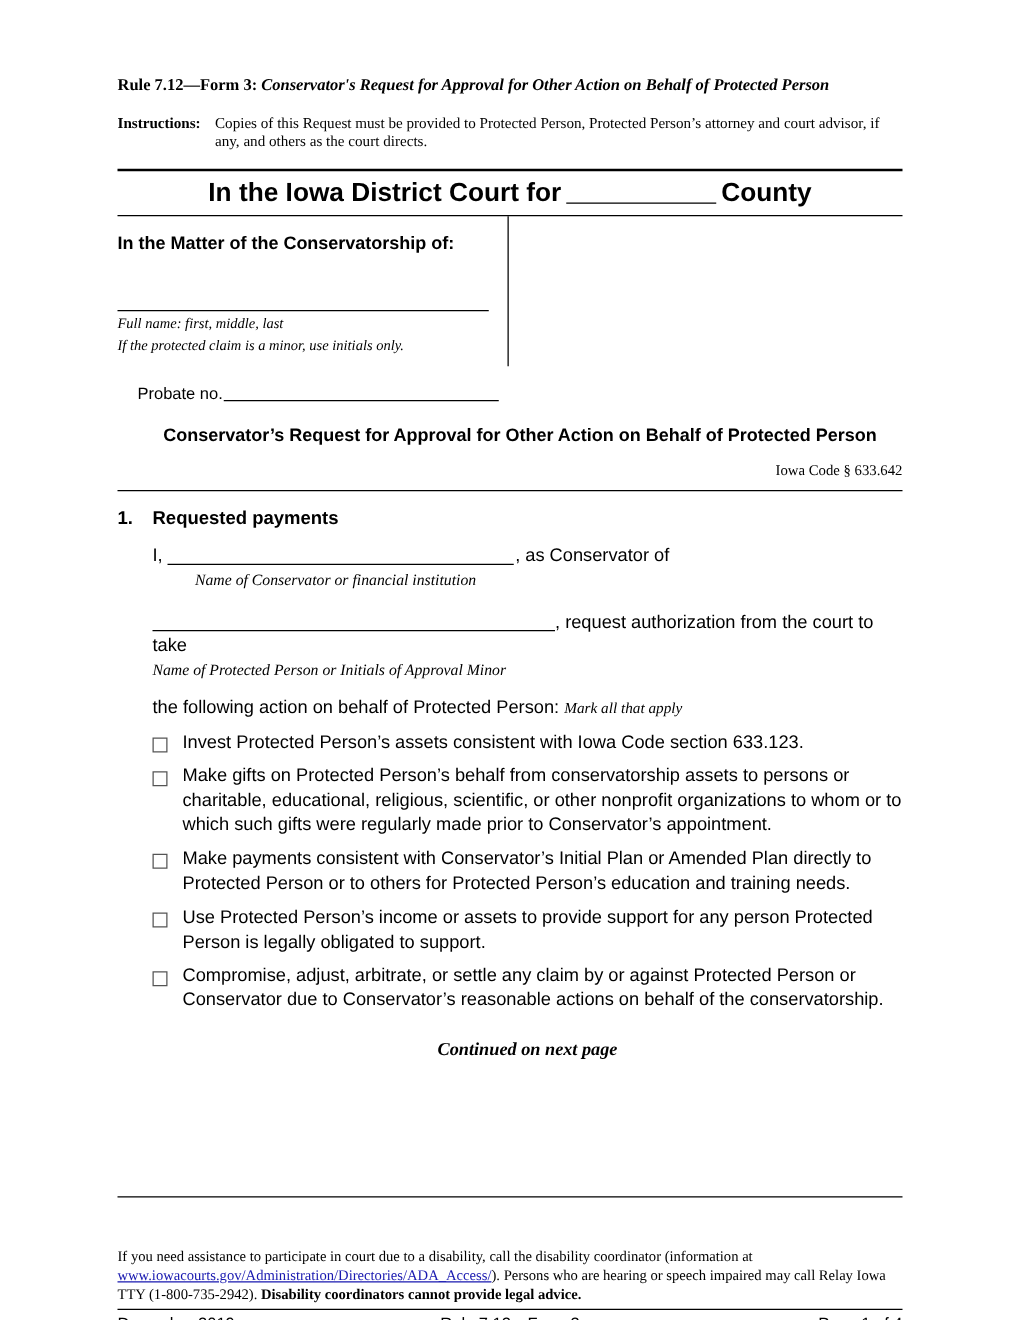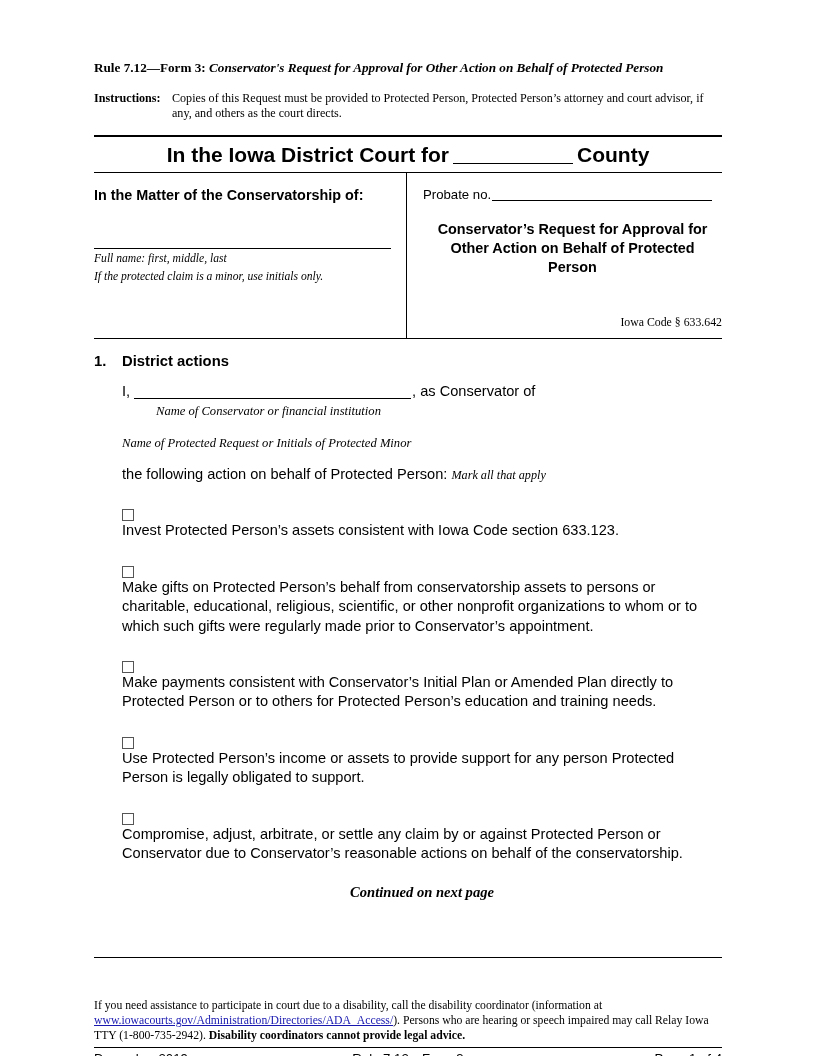--- a/index.html
+++ b/index.html
@@ -85,20 +85,21 @@
     border-bottom: 1.4px solid #000;
     margin: 0 4px;
     vertical-align: -2px;
     height: 13px;
   }
   .caption-box {
     border-top: 1.6px solid #000;
     border-bottom: 1.1px solid #000;
     display: flex;
     min-height: 165px;
+    flex-direction: column;
   }
   .caption-left {
     width: 313px;
     box-sizing: border-box;
     border-right: 1.1px solid #000;
     padding: 14px 10px 8px 0;
     position: relative;
   }
   .caption-right {
     flex: 1;
@@ -221,23 +222,22 @@
   }
   .mark-line .mark-hint {
     font-family: "Liberation Serif", serif;
     font-style: italic;
     font-size: 12.2px;
   }
 
   
   .cb-item {
     display: flex;
-    margin-top: 20px;
+    margin-top: 8px;
     align-items: flex-start;
-    flex-direction: column;
   }
   .cb-box {
     flex: none;
     width: 10px;
     height: 10px;
     border: 1.1px solid #555;
     margin-top: 5px;
     margin-right: 12px;
     background: #fff;
   }
@@ -333,31 +333,34 @@
         <div class="caption-title">Conservator’s Request for Approval for Other Action on Behalf of Protected Person</div>
         <div class="iowa-code">Iowa Code § 633.642</div>
       </div>
 
     </div>
 
     <div class="section">
 
       <div class="section-head">
         <span class="num">1.</span>
-        <span>District actions</span>
+        <span>Requested payments</span>
       </div>
 
       <div class="body-block">
 
         <div class="lead-line">
           <span>I,</span><span class="blank-lg"></span><span>, as Conservator of</span>
         </div>
         <div class="caption-hint">Name of Conservator or financial institution</div>
 
-        <div class="caption-hint2">Name of Protected Request or Initials of Protected Minor</div>
+        <div class="lead-line2">
+          <span class="blank-lg2"></span><span>, request authorization from the court to take</span>
+        </div>
+        <div class="caption-hint2">Name of Protected Person or Initials of Approval Minor</div>
 
         <div class="mark-line">
           <span>the following action on behalf of Protected Person:</span>
           <span class="mark-hint">Mark all that apply</span>
         </div>
 
         <div>
           <div class="cb-item">
             <span class="cb-box"></span>
             <span class="cb-text">Invest Protected Person’s assets consistent with Iowa Code section 633.123.</span>

